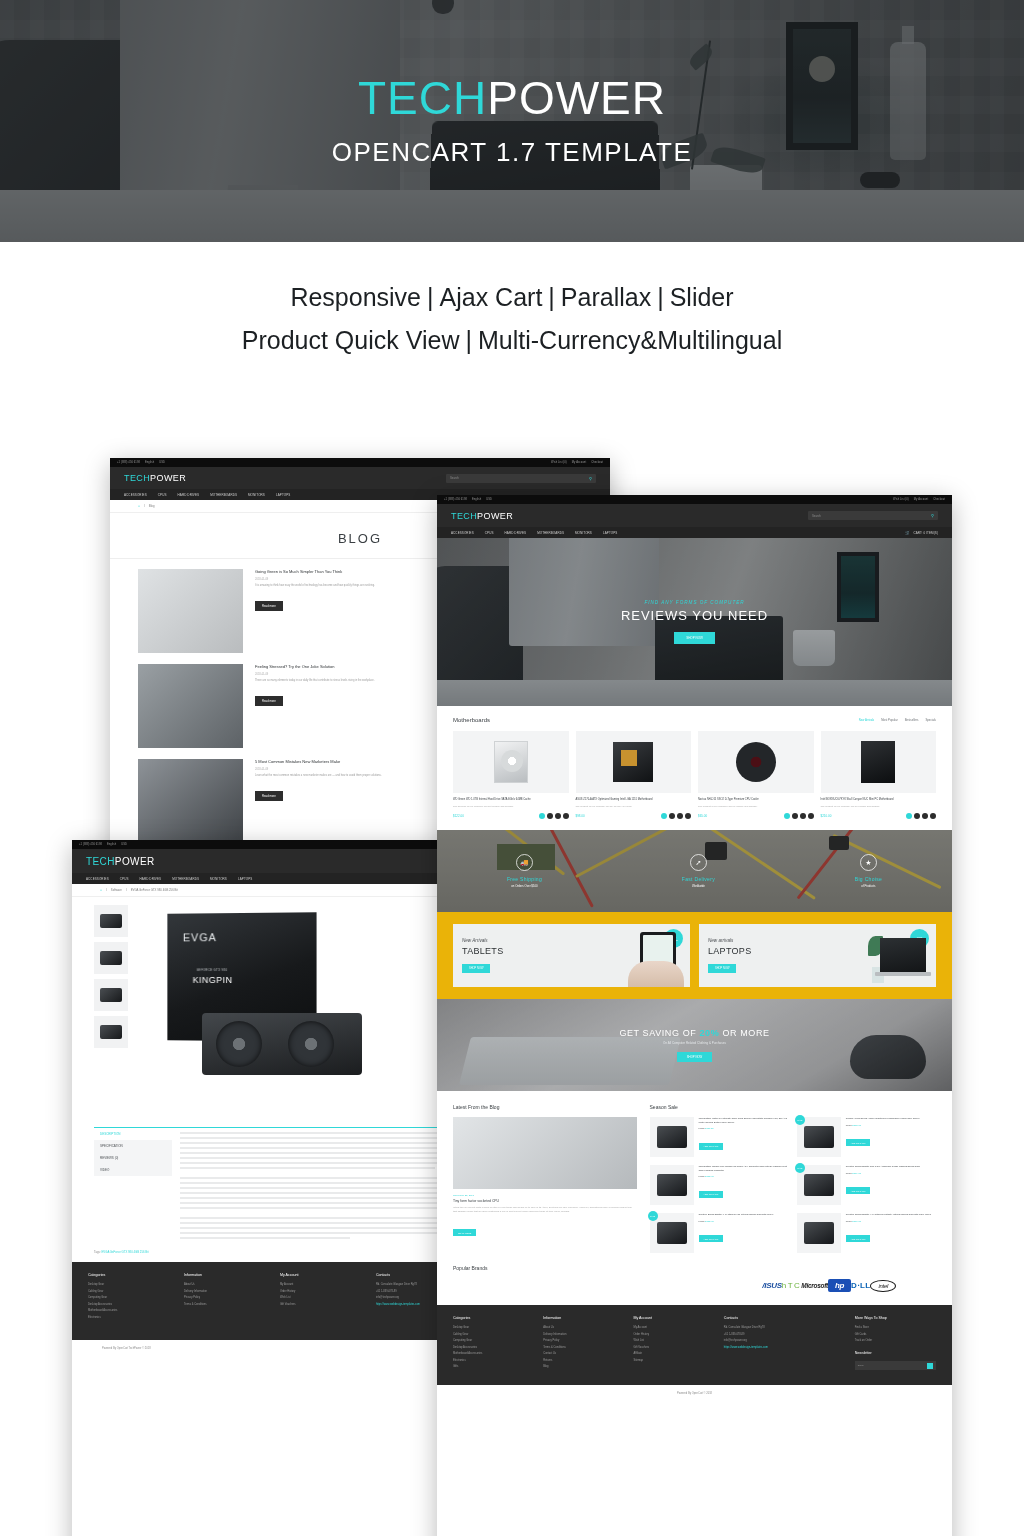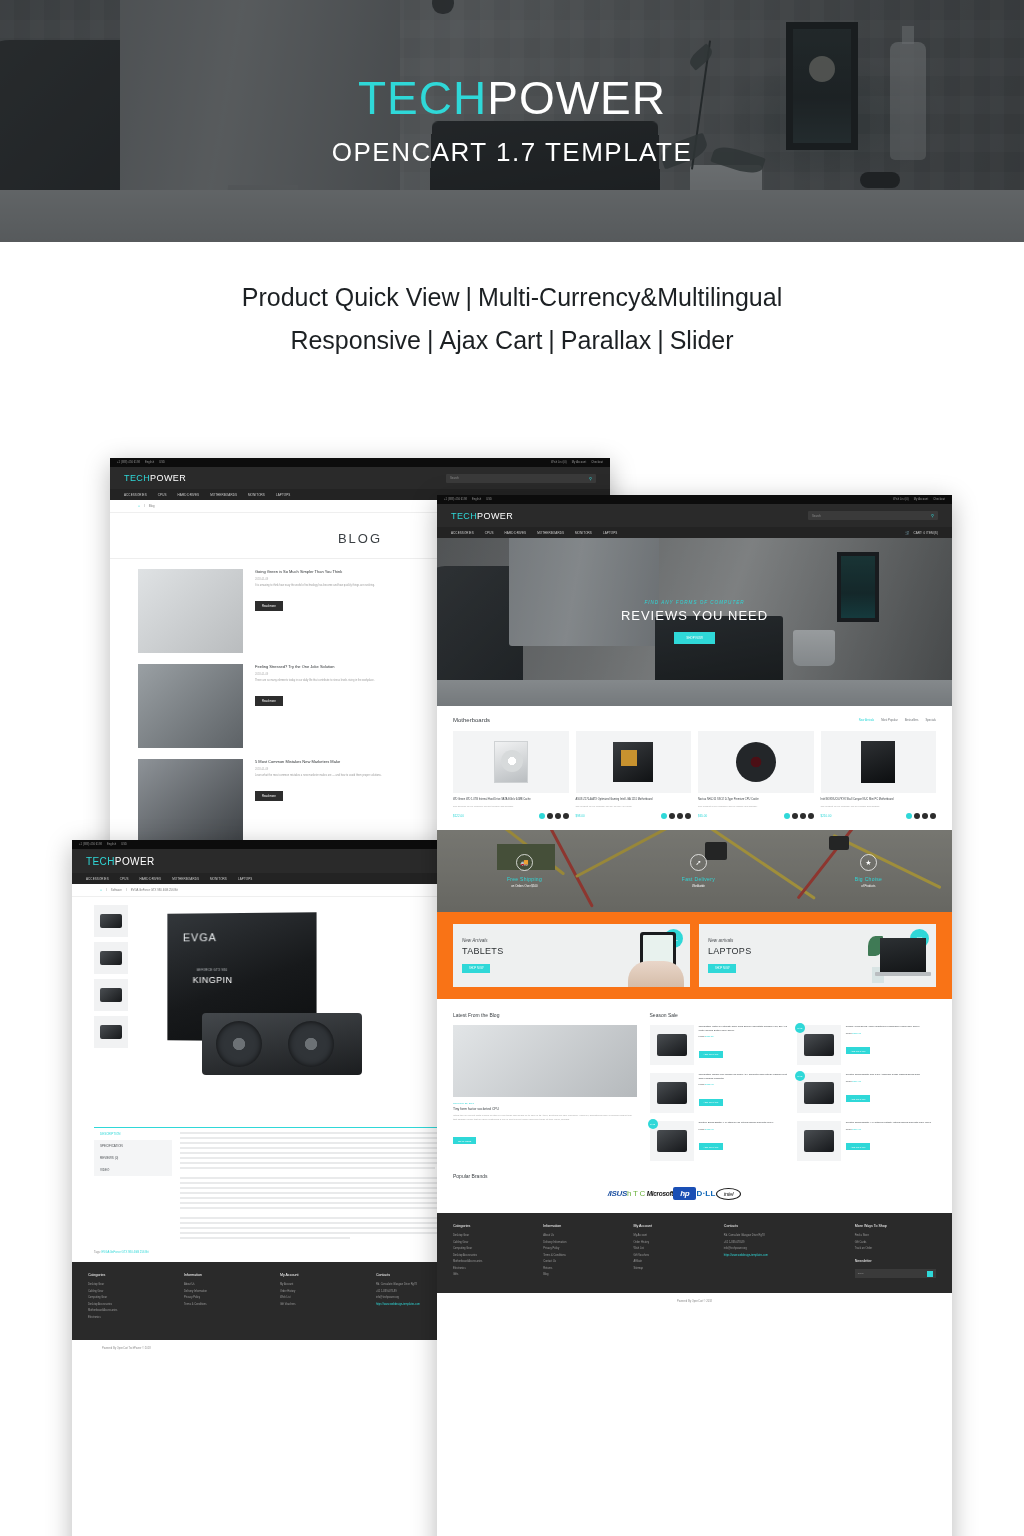--- a/index.html
+++ b/index.html
@@ -211,21 +211,21 @@
   .px-bg { position:absolute; inset:0; background:linear-gradient(180deg,#96968f,#7e7e78);}
   .wire { position:absolute; height:3px; border-radius:2px; }
   .px-ov { position:absolute; inset:0; background:rgba(60,60,58,.35);}
   .px-items { position:absolute; inset:0; display:flex; align-items:center; justify-content:space-around;}
   .px-i { text-align:center; }
   .px-ic { width:17px;height:17px;border:1px solid rgba(255,255,255,.75);border-radius:50%;
      margin:0 auto 5px; display:flex;align-items:center;justify-content:center;color:#fff;font-size:7px;}
   .px-t { color:#2fd8d8; font-size:5px; letter-spacing:.3px;}
   .px-s { color:#fff; font-size:2.8px; margin-top:2px;}
 
-  .banners { display:flex; gap:9px; padding:12px 16px; background:#f97316;}
+  .banners { display:flex; gap:9px; padding:12px 16px; background:#eab308;}
   .bn { flex:1; height:63px; background:#eef0f0; position:relative; overflow:hidden;}
   .bn .t1 { position:absolute; left:9px; top:14px; font-size:4.6px; color:#4a4e52; font-style:italic;}
   .bn .t2 { position:absolute; left:9px; top:22px; font-size:9px; color:#2c3033; letter-spacing:.3px;}
   .bn .b { position:absolute; left:9px; top:40px; background:#2fd8d8; color:#fff; font-size:2.6px; padding:3px 7px;}
   .bn .badge { position:absolute; right:7px; top:5px; width:19px;height:19px;border-radius:50%;
      background:#2fd8d8; color:#fff; font-size:2.4px; display:flex;flex-direction:column;
      align-items:center;justify-content:center; line-height:1.25; text-align:center;}
   .bn .tablet { position:absolute; right:14px; top:8px; width:36px;height:44px;
      background:#1a1c1e;border-radius:3px;}
   .bn .tablet:after{content:"";position:absolute;inset:3px;background:#e8f2ee;border-radius:1px;}
@@ -267,21 +267,21 @@
      display:flex;align-items:center;justify-content:center;}
   .sale-im .sale-badge { position:absolute; left:-2px; top:-2px; width:10px;height:10px;border-radius:50%;
      background:#2fd8d8; color:#fff; font-size:2px; display:flex;align-items:center;justify-content:center;}
   .sale-im i { display:block; width:30px;height:22px;background:linear-gradient(150deg,#4a4e52,#15171a); border-radius:2px;}
   .sale-tx { flex:1;}
   .sale-nm { font-size:2.3px; color:#3a3f43; line-height:1.5;}
   .sale-pr { font-size:2.5px; color:#3a3f43; margin:3px 0 3px;}
   .sale-pr b { color:#2fd8d8; font-weight:400;}
   .sale-b { display:inline-block; background:#2fd8d8; color:#fff; font-size:2.2px; padding:2.5px 5px;}
   .brands { padding:4px 16px 13px; background:#fff;}
-  .brand-row { display:flex; align-items:center; justify-content:center; margin-top:8px; padding-right:40px;}
+  .brand-row { display:flex; align-items:center; justify-content:flex-end; margin-top:8px; padding-right:40px;}
   .brand { font-size:8px; font-weight:700; letter-spacing:-.3px;}
   .b-asus{color:#1b4fa0; font-style:italic;}
   .b-htc{color:#6db33f; font-weight:400; letter-spacing:1.5px;}
   .b-ms{color:#1b1b1b; font-style:italic; font-size:6.5px;}
   .b-hp{background:#1a4fb5;color:#fff;padding:2px 7px;border-radius:2px;font-style:italic;}
   .b-dell{color:#0a63b5;letter-spacing:.4px;}
   .b-intel{color:#1b1b1b;border:1px solid #1b1b1b;border-radius:50%;padding:2px 7px;font-size:6px;font-weight:400;font-style:italic;}
 
   
   .m-footer { background:#2a2a2a; padding:11px 16px 13px; display:flex; gap:9px;}
@@ -325,24 +325,24 @@
   </div>
   <div class="hero-overlay"></div>
   <div class="hero-text">
     <div class="hero-logo"><span class="t1">TECH</span><span class="t2">POWER</span></div>
     <div class="hero-sub">OPENCART 1.7 TEMPLATE</div>
   </div>
 </div>
 
 <div class="features">
   <div class="feat-line">
-    <span>Product Quick View</span><span class="sep">|</span><span>Multi-Currency&amp;Multilingual</span>
+    <span>Responsive</span><span class="sep">|</span><span>Ajax Cart</span><span class="sep">|</span><span>Parallax</span><span class="sep">|</span><span>Slider</span>
   </div>
   <div class="feat-line">
-    <span>Responsive</span><span class="sep">|</span><span>Ajax Cart</span><span class="sep">|</span><span>Parallax</span><span class="sep">|</span><span>Slider</span>
+    <span>Product Quick View</span><span class="sep">|</span><span>Multi-Currency&amp;Multilingual</span>
   </div>
 </div>
 
 <div class="stage">
 
   <div class="mock blog">
     <div class="m-topbar">
       <div class="m-top-l">
         <span class="tb-txt">+1 (888) 456 6198</span>
         <span class="tb-txt">English</span>
@@ -785,20 +785,31 @@
             <span>$121.85</span>
           </div>
         <div class="plant">
             <i></i>
           </div>
         <div class="vase"></div>
         <div class="lapt"></div>
       </div>
     </div>
 
+    <div class="promo">
+      <div class="ph"></div>
+      <div class="kb"></div>
+      <div class="mouse"></div>
+      <div class="ov"></div>
+      <div class="tx">
+        <div class="h"><span>GET SAVING OF </span><b>20%</b><span> OR MORE</span></div>
+        <div class="s">On All Computer Related Clothing &amp; Purchases</div>
+        <div class="b">SHOP NOW</div>
+      </div>
+    </div>
 
     <div class="bottom">
       <div class="bl">
         <div class="col-h">Latest From the Blog</div>
         <div class="bimg"></div>
         <div class="dt">November 25, 2017</div>
         <div class="bh">Tiny form factor socketed CPU</div>
         <div class="bp">Intel's two up current parts is ideal for step by kick those fans gears up to 65W of its Atom, Systems are user empower. However, downstream side a process product can that flagship model that so offers customers a few of best current chips especially those at their usual, forward.</div>
         <div style="margin-top:6px"><span class="sale-b">READ MORE</span></div>
       </div>

